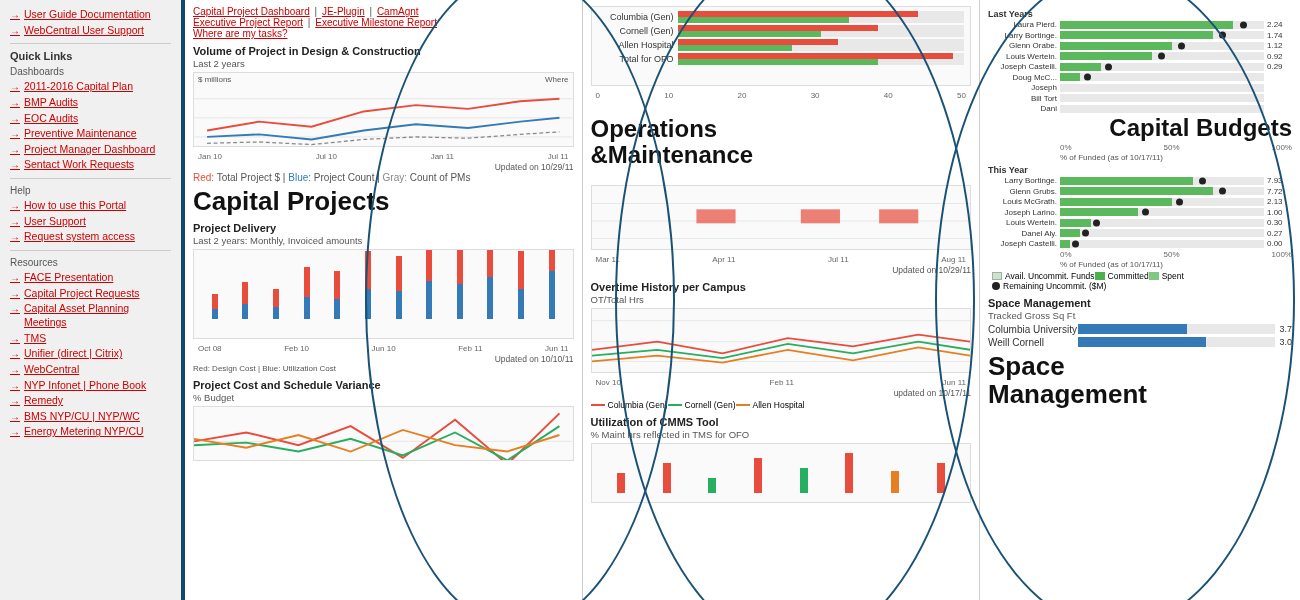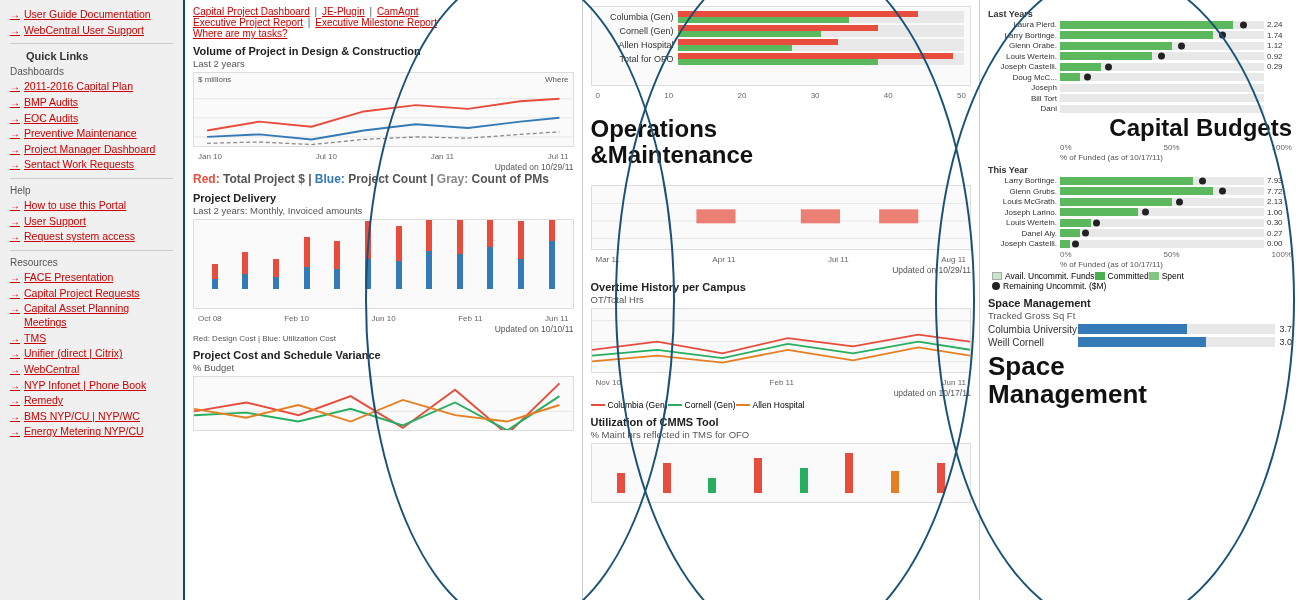--- a/index.html
+++ b/index.html
@@ -11,31 +11,30 @@
       height: 600px;
       overflow: hidden;
       display: flex;
     }
 
     
     .sidebar {
       width: 185px;
       min-width: 185px;
       background: #f0f0f0;
-      border-right: 2px solid #0c4a6e;
+      border-right: 4px solid #0c4a6e;
       padding: 8px 10px;
       font-size: 11px;
       overflow: hidden;
     }
     .sidebar-section-title {
       font-weight: bold;
       color: #333;
       margin-bottom: 4px;
       font-size: 11px;
-      margin-left: 16px;
     }
     .sidebar-link {
       display: flex;
       align-items: flex-start;
       color: #cc0000;
       text-decoration: underline;
       cursor: pointer;
       margin-bottom: 2px;
       font-size: 10.5px;
       line-height: 1.3;
@@ -372,26 +371,27 @@
         <polyline points="10,45 50,44 90,46 130,42 170,40 210,41 250,38 280,36" fill="none" stroke="#888" stroke-width="1" stroke-dasharray="3,2"></polyline>
       </svg>
     </div>
     <div class="axis-labels">
       <span>Jan 10</span>
         <span>Jul 10</span>
         <span>Jan 11</span>
         <span>Jul 11</span>
     </div>
     <div class="updated-text">Updated on 10/29/11</div>
-    <div style="font-size:12px; color:#555; margin-bottom:3px;font-weight:bold;">
+    <div style="font-size:10px; color:#555; margin-bottom:3px;">
       <span style="color:#e74c3c;">Red:</span> Total Project $ | 
       <span style="color:#337ab7;">Blue:</span> Project Count | 
       <span style="color:#888;">Gray:</span> Count of PMs
     </div>
 
+    <div class="big-label">Capital Projects</div>
 
     <div class="section-heading">Project Delivery</div>
     <div class="section-subheading">Last 2 years: Monthly, Invoiced amounts</div>
 
     <div class="chart-area" style="height:90px; padding:4px;">
       <div style="display:flex; align-items:flex-end; height:65px; gap:1px; padding: 0 2px;">
 
         <div style="flex:1; display:flex; flex-direction:column; align-items:center; gap:0;">
           <div style="width:6px; height:15px; background:#e74c3c;"></div>
           <div style="width:6px; height:10px; background:#337ab7;"></div>

